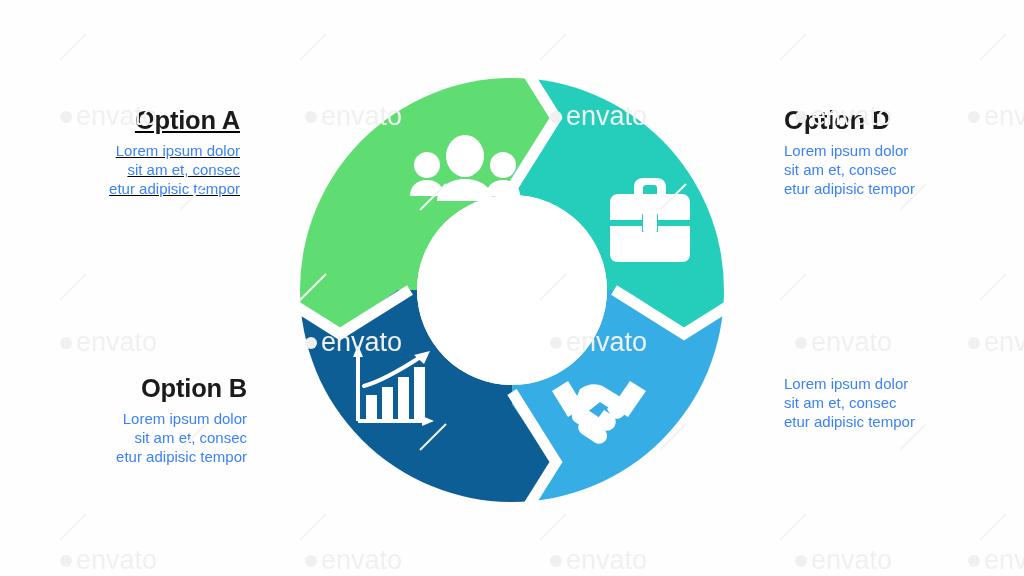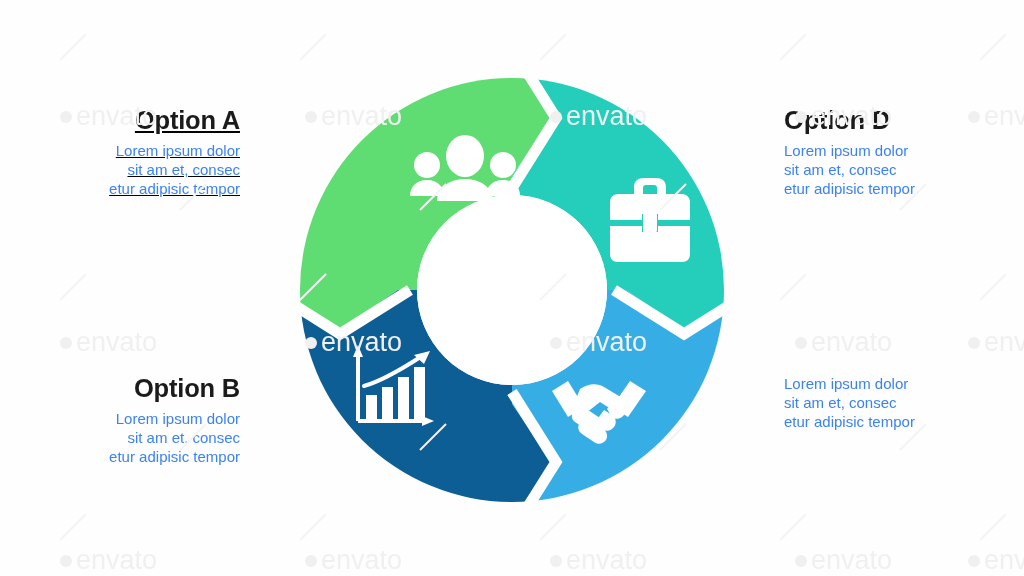--- a/index.html
+++ b/index.html
@@ -62,21 +62,21 @@
     font-size: 15px;
     color: #3b82f6;
     line-height: 1.28;
     margin: 0;
     white-space: pre-line;
   }
   .text-block.align-right { text-align: right; }
   .text-block.align-left  { text-align: left;  }
 
   #block-a { left: 0px;   top: 106px; text-decoration: underline; }
-  #block-b { left: 0px;   top: 374px; }
+  #block-b { left: 0px;   top: 374px; padding-left: 7px; }
   #block-c { left: 784px; top: 374px; }
   #block-d { left: 784px; top: 106px; }
 </style>
 </head>
 <body>
 
 <div id="stage">
 
   <svg class="diagram" viewBox="0 0 424 424">
     <defs>

